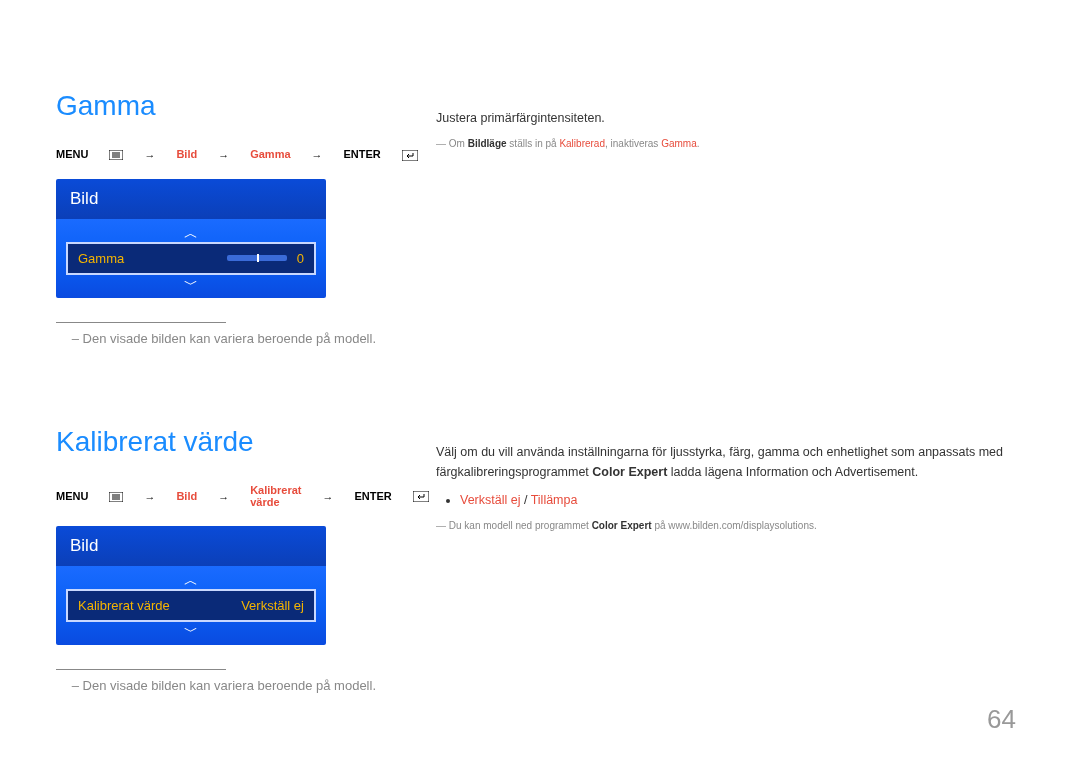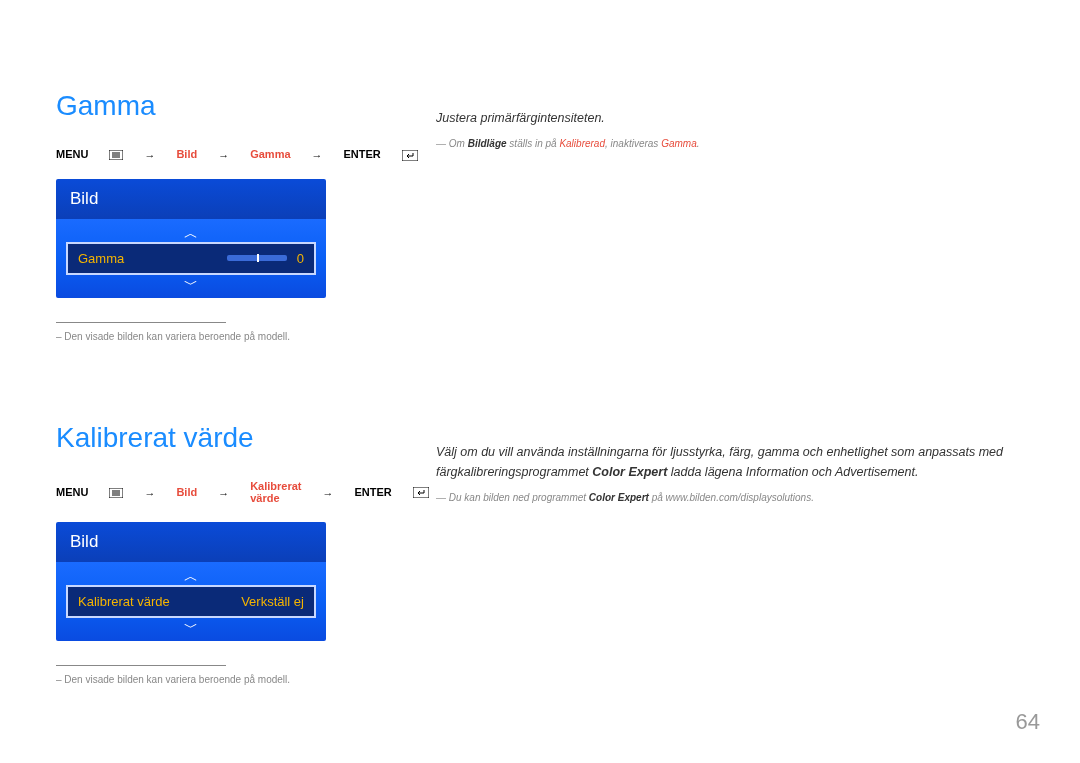--- a/index.html
+++ b/index.html
@@ -18,29 +18,29 @@
   .osd-box { width: 270px; border-radius: 2px; overflow: hidden; }
   .osd-header { background: linear-gradient(#0a4bd8, #0b3fb8); color: #fff; font-size: 17px; padding: 10px 14px; }
   .osd-body { background: linear-gradient(#1a6bff, #0a5ff5, #0a4be0); padding: 5px 10px 5px 10px; position: relative; }
   .osd-arrow { color: #fff; text-align: center; font-size: 14px; height: 18px; line-height: 18px; }
   .osd-row { background: #0a2a78; border: 2px solid #c8d8ff; color: #f5b400; display: flex; justify-content: space-between; align-items: center; padding: 7px 10px; font-size: 13px; }
   .osd-val-orange { color: #f5b400; }
   .osd-slider { width: 60px; height: 6px; background: #3a6bd8; display: inline-block; position: relative; border-radius: 2px; margin-right: 6px; }
   .osd-slider::after { content: ""; position: absolute; left: 50%; top: -1px; width: 2px; height: 8px; background: #fff; }
   .osd-right-group { display: flex; align-items: center; gap: 4px; }
   .hr-short { width: 170px; border: none; border-top: 1px solid #888; margin: 24px 0 8px 0; }
-  .disclaimer { font-size: 10px; color: #888; }
-  .right-col p { margin-bottom: 8px; font-style: italic; }
+  .disclaimer { font-size: 13px; color: #888; text-align: right; }
+  .right-col p { margin-bottom: 8px; }
   .note-dash { color: #999; }
   .note-line { font-size: 10px; color: #888; margin-bottom: 6px; }
   .red { color: #e74c3c; }
   .bold { color: #333; font-weight: 700; }
   ul.options { list-style: disc; padding-left: 24px; margin: 8px 0; font-size: 12.5px; }
   ul.options .red { color: #e74c3c; }
-  .page-num { position: absolute; right: 40px; bottom: 28px; font-size: 22px; color: #999; }
+  .page-num { position: absolute; right: 64px; bottom: 28px; font-size: 26px; color: #999; }
 </style>
 </head>
 <body>
 
 <div class="page">
   <div class="left-col">
 
     <div class="section">
       <h1 class="title">Gamma</h1>
       <div class="breadcrumb">
@@ -136,21 +136,26 @@
       <p class="note-line">
         <span class="note-dash">―</span>
         <span>Om </span><span class="bold">Bildläge</span><span> ställs in på </span><span class="red">Kalibrerad</span><span>, inaktiveras </span><span class="red">Gamma</span><span>.</span>
       </p>
     </div>
 
     <div>
       <p>
         <span>Välj om du vill använda inställningarna för ljusstyrka, färg, gamma och enhetlighet som anpassats med färgkalibreringsprogrammet </span><span class="bold">Color Expert</span><span> ladda lägena Information och Advertisement.</span>
       </p>
+      <ul class="options">
+        <li>
+          <span class="red">Verkställ ej</span><span> / </span><span class="red">Tillämpa</span>
+        </li>
+      </ul>
       <p class="note-line">
         <span class="note-dash">―</span>
-        <span>Du kan bilden ned programmet </span><span class="bold">Color Expert</span><span> på www.bilden.com/displaysolutions.</span>
+        <span>Du kan modell ned programmet </span><span class="bold">Color Expert</span><span> på www.bilden.com/displaysolutions.</span>
       </p>
     </div>
   </div>
 </div>
 
 <div class="page-num">64</div>
 
 </body></html>

